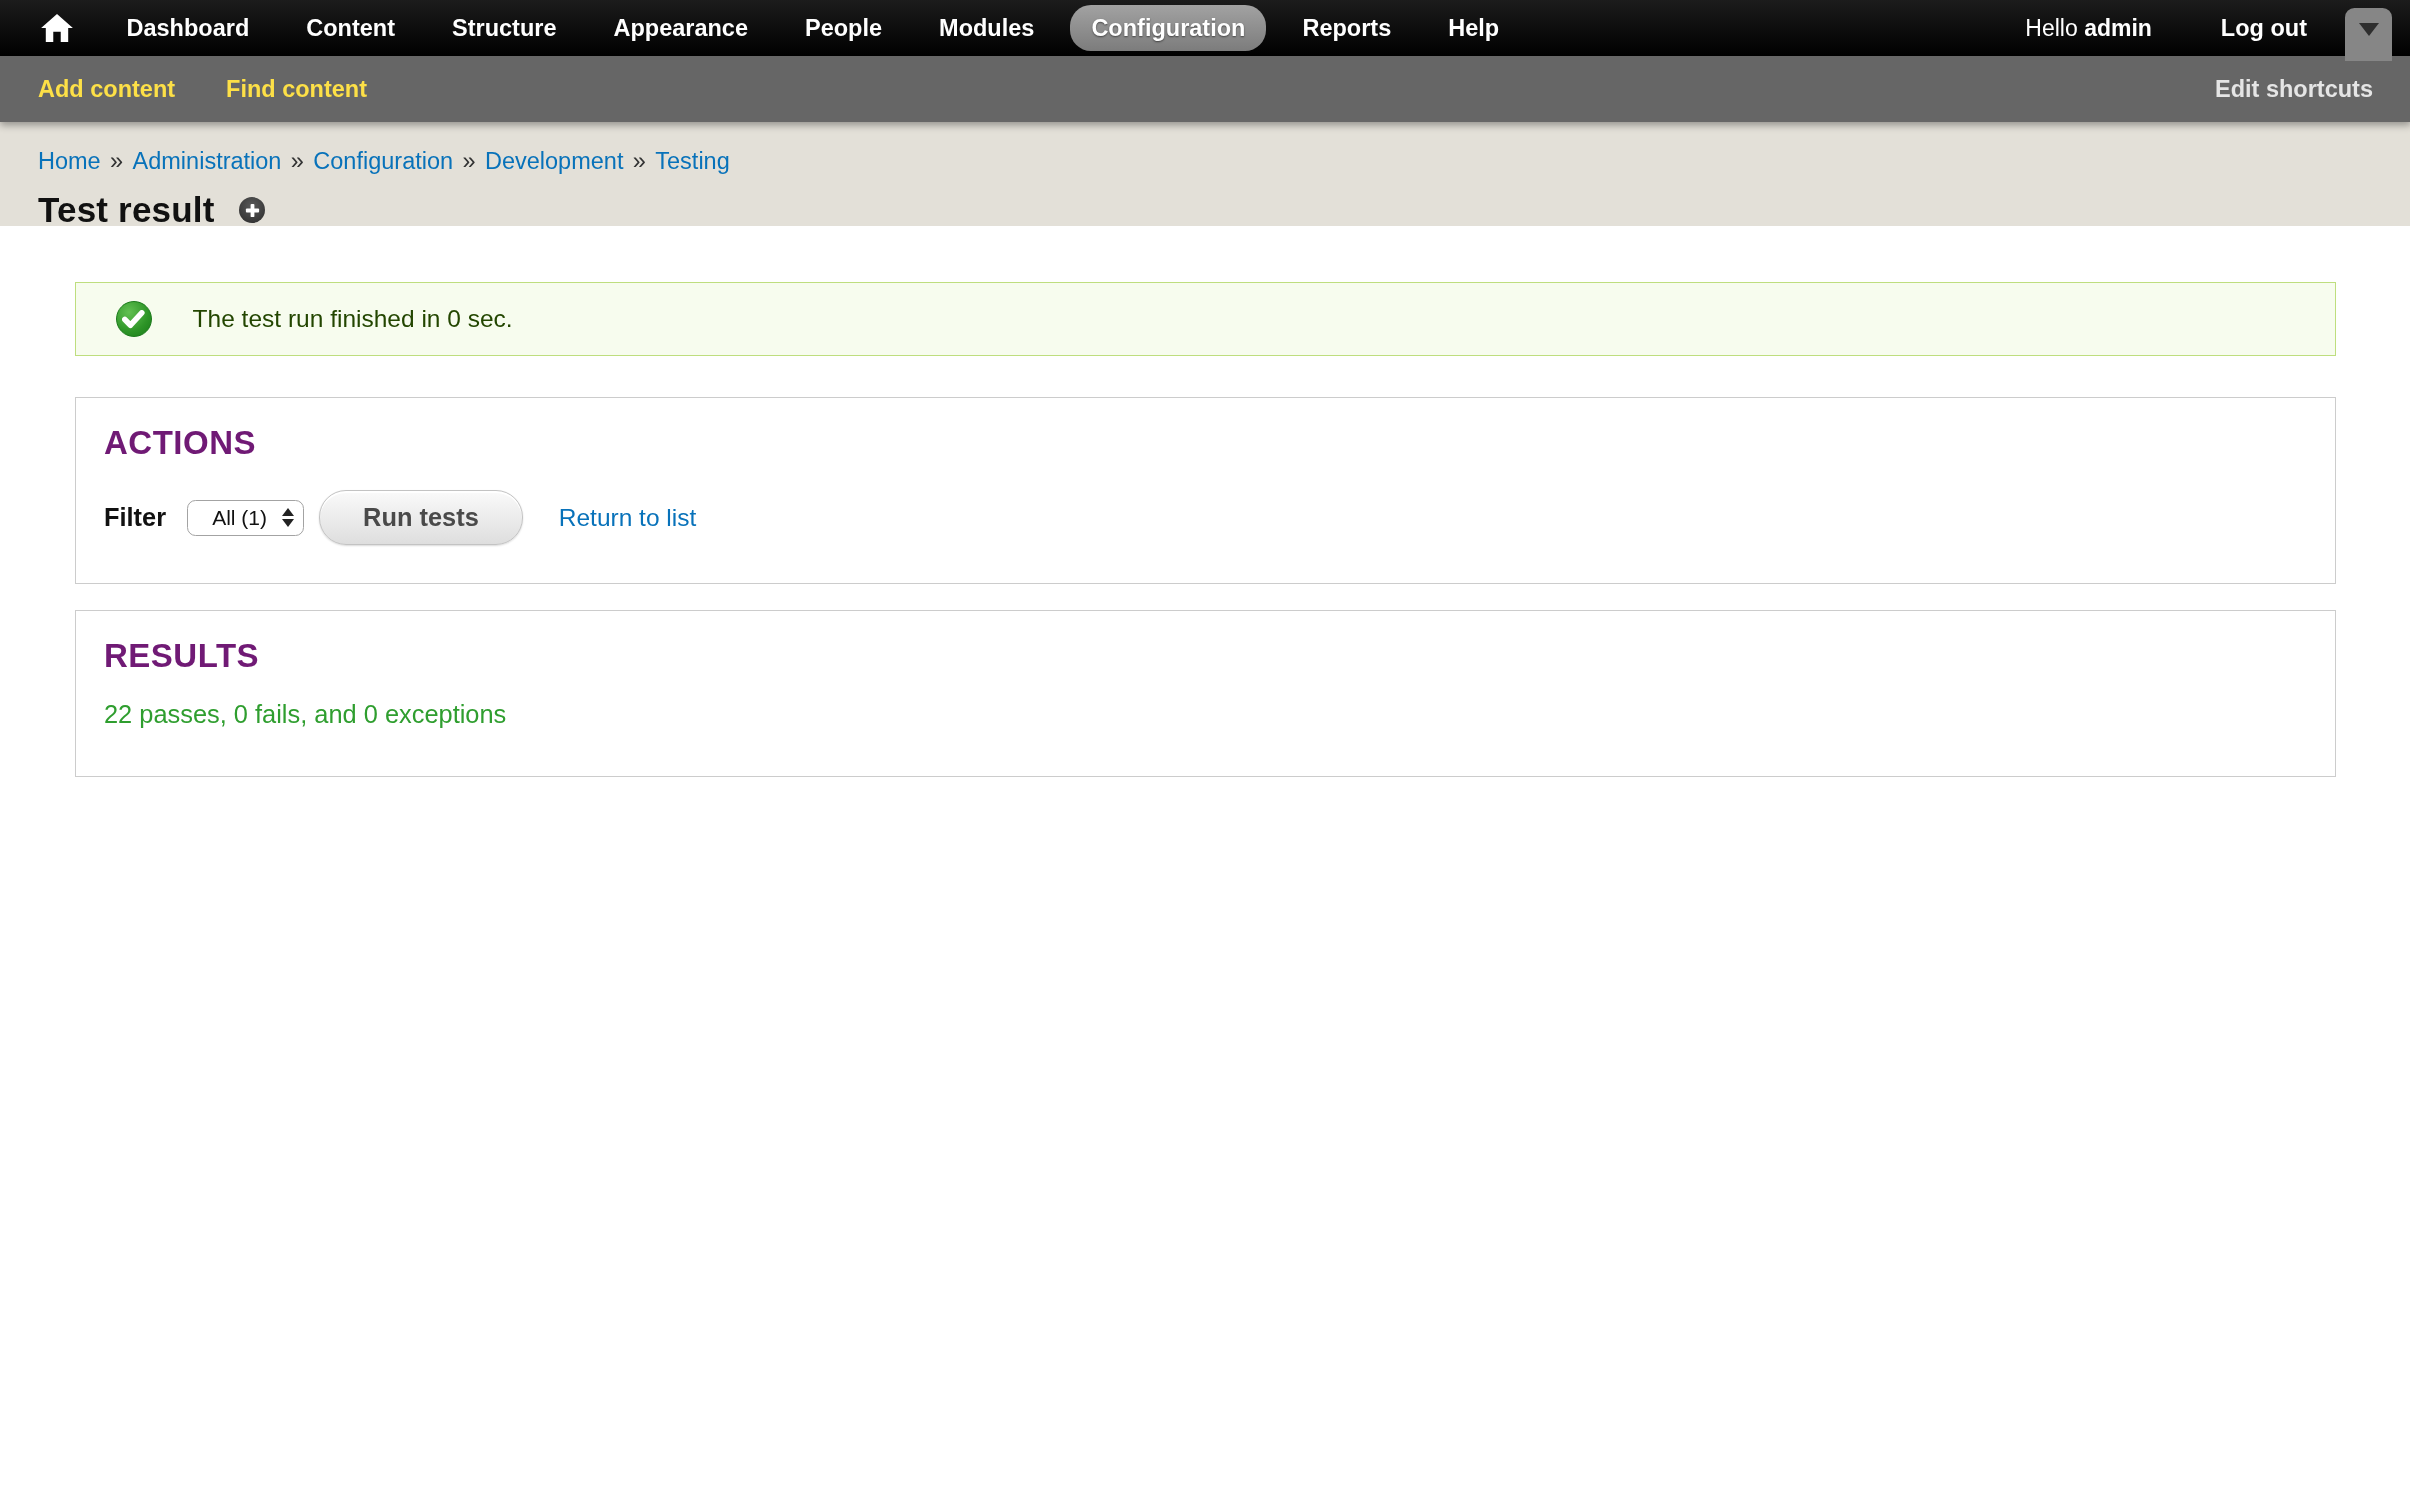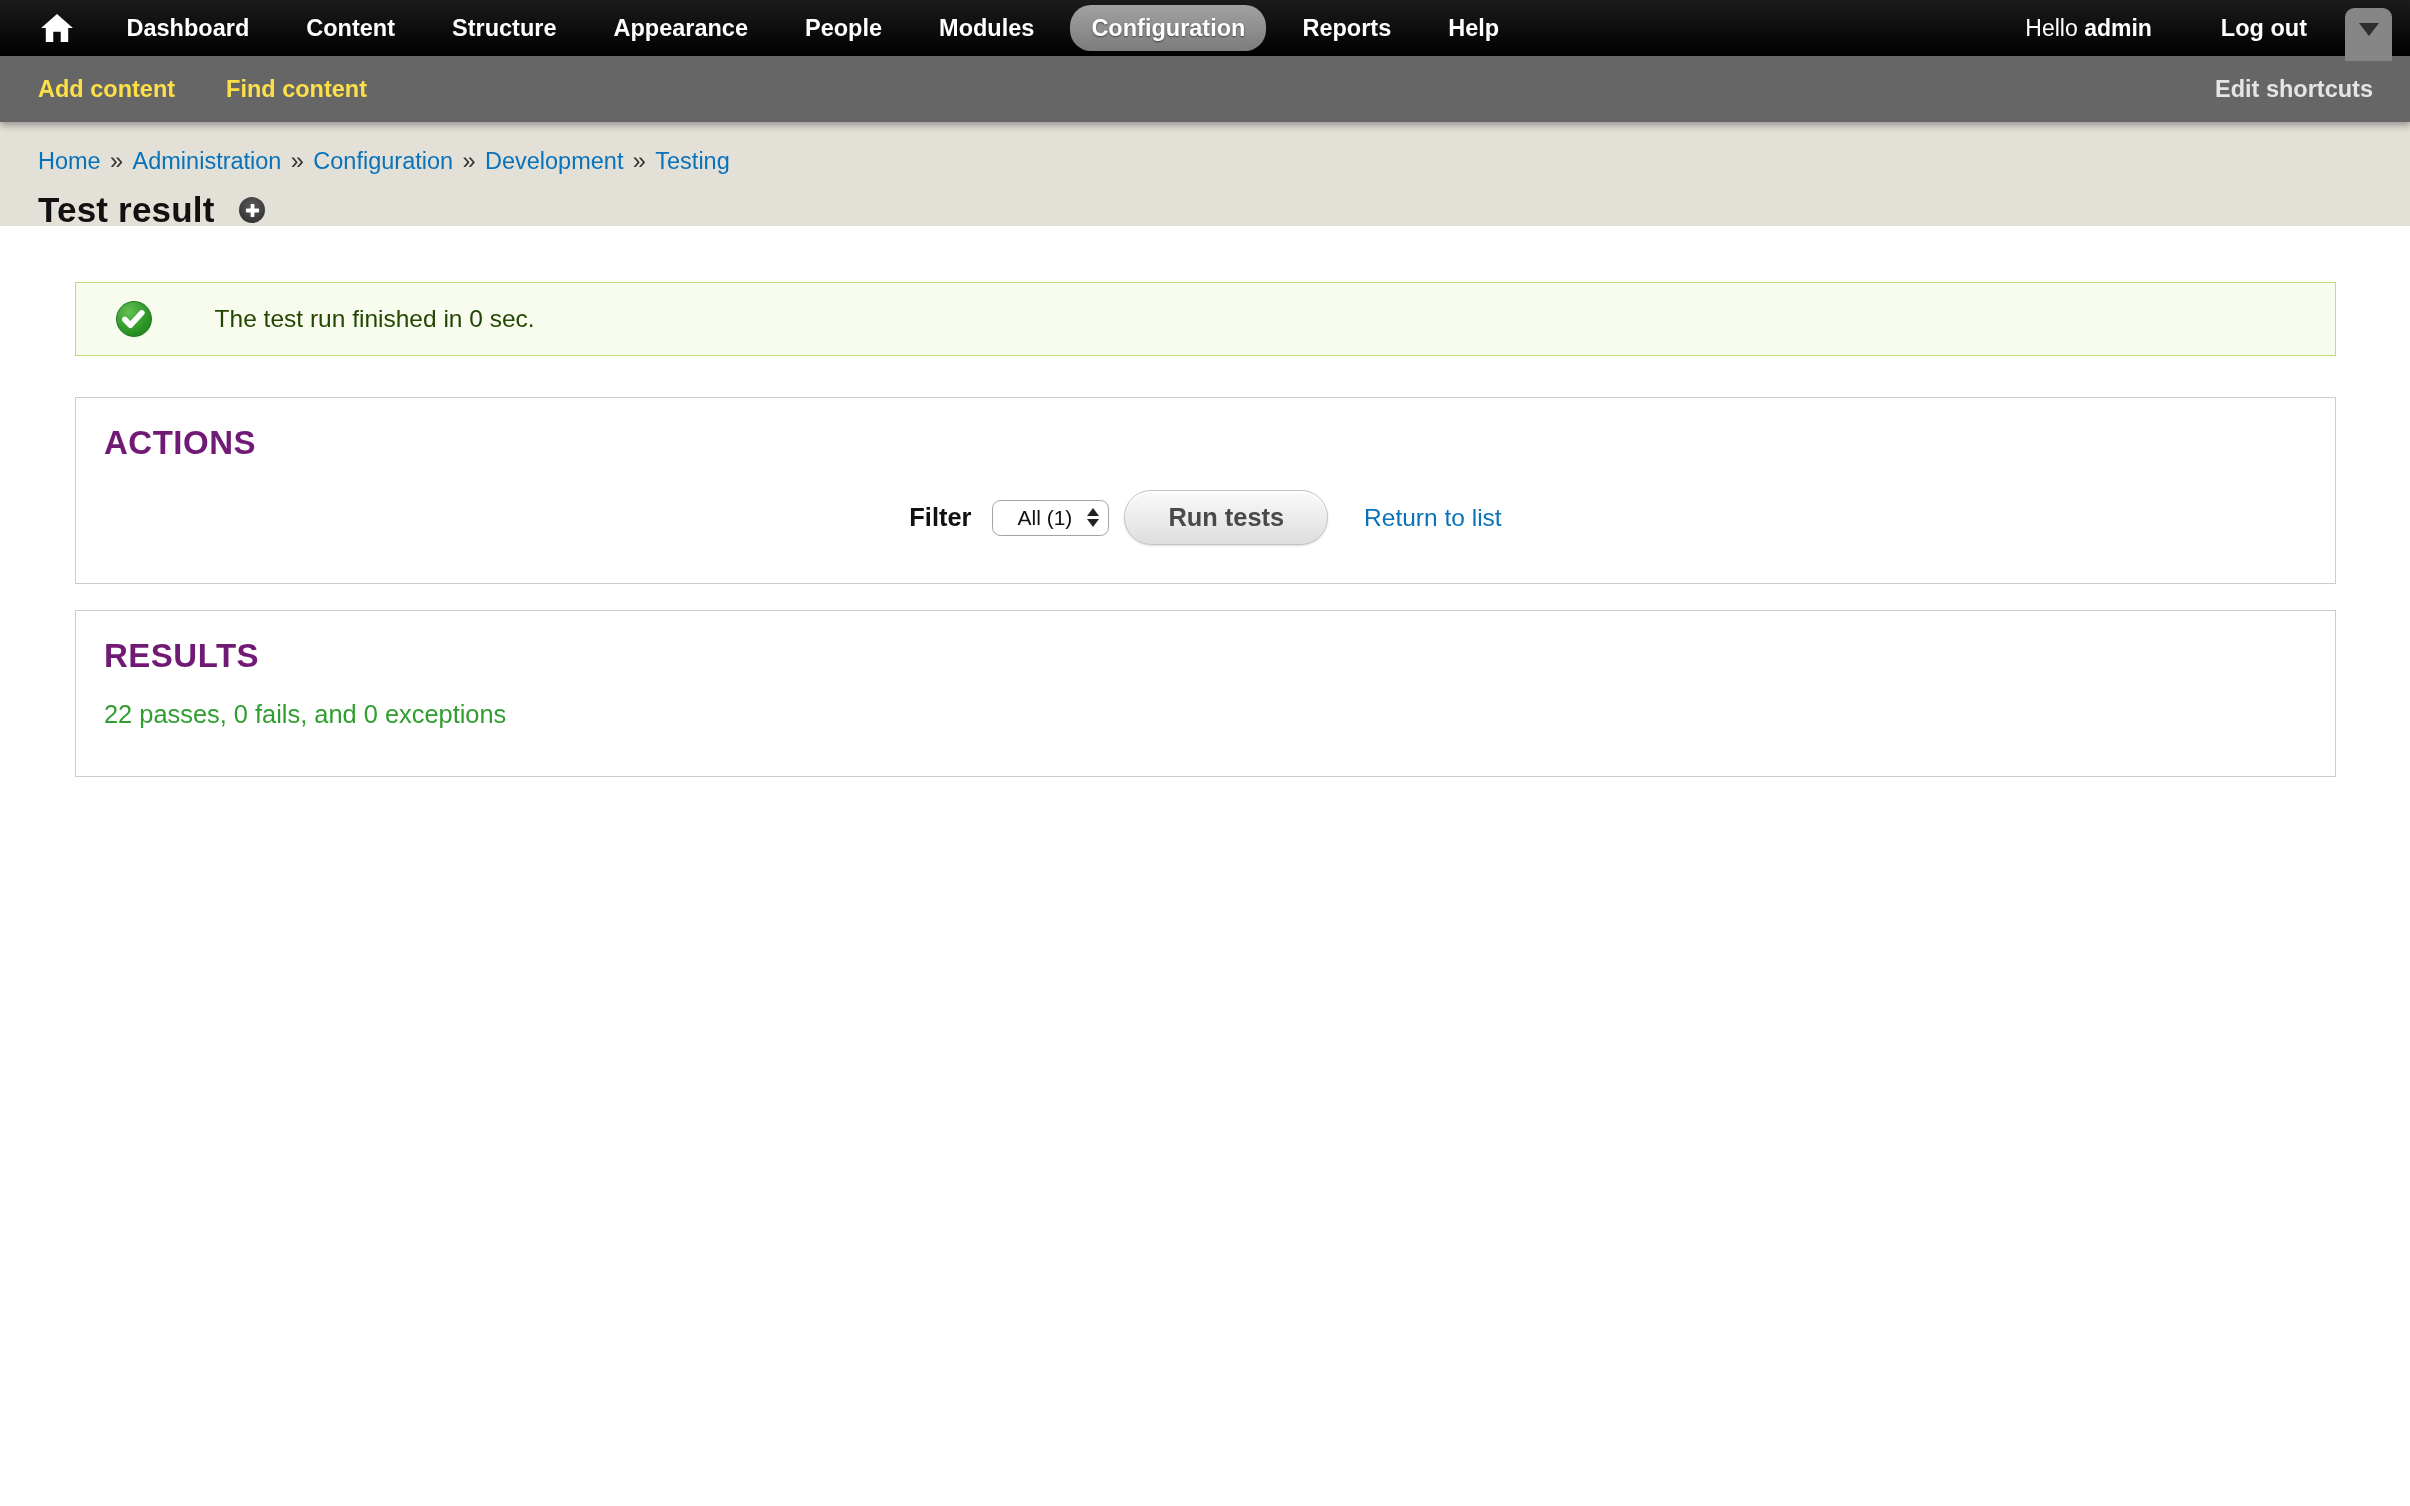--- a/index.html
+++ b/index.html
@@ -108,35 +108,35 @@
     padding: 13px 22.6px;
   }
   .status-icon {
     width: 36px; height: 36px; border-radius: 50%;
     background: radial-gradient(circle at 35% 30%, #63c153, #2d9427 60%, #187a18);
     border: 1.9px solid #1a7a1a;
     flex: 0 0 auto;
     display: flex; align-items: center; justify-content: center;
     margin-left: 17px;
   }
-  .status-text { font-size: 24.5px; color: #234600; margin-left: 63px; }
+  .status-text { font-size: 24.5px; color: #234600; margin-left: 41px; }
 
   .panel {
     border: 1.9px solid #cccccc;
     background: #fff;
     padding: 26px 28px 38px 28px;
   }
   .panel-actions { margin-top: 41px; }
   .panel-results { margin-top: 26px; padding-bottom: 47px; }
   .panel h2 {
     font-size: 33px; font-weight: bold; color: #701a75;
     letter-spacing: 0.5px;
   }
 
-  .actions-row { display: flex; align-items: center; margin-top: 28px; justify-content: center; }
+  .actions-row { display: flex; align-items: center; margin-top: 28px; }
   .filter-label { font-size: 25.4px; font-weight: bold; color: #111; margin-right: 21px; }
   .select-box {
     width: 117px; height: 36px;
     background: #fff;
     border: 1.9px solid #a3a3a3;
     border-radius: 8.5px;
     display: flex; align-items: center;
     padding: 0 9.4px 0 15px;
     cursor: pointer;
   }

